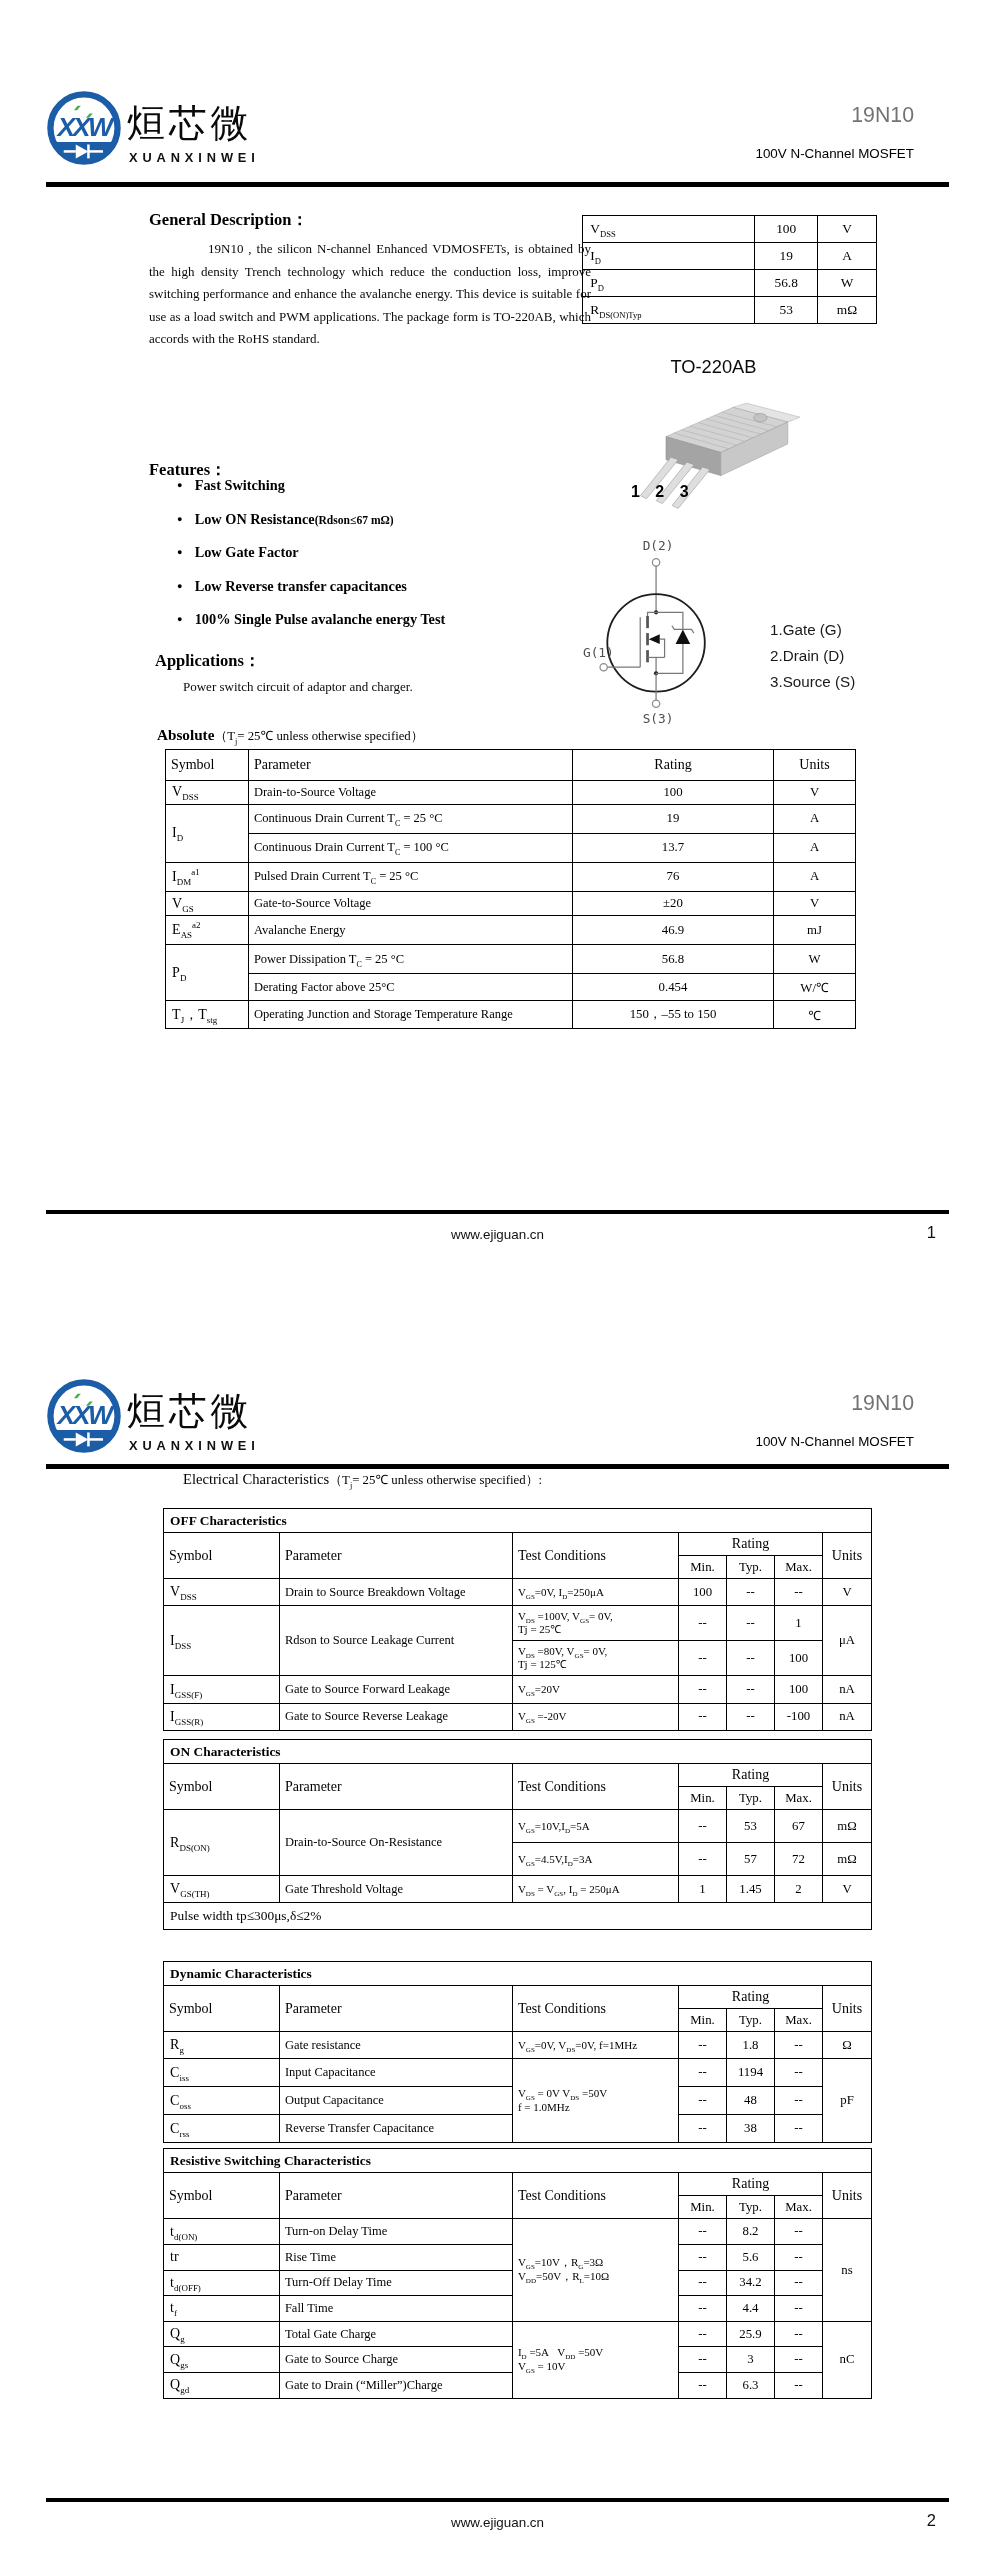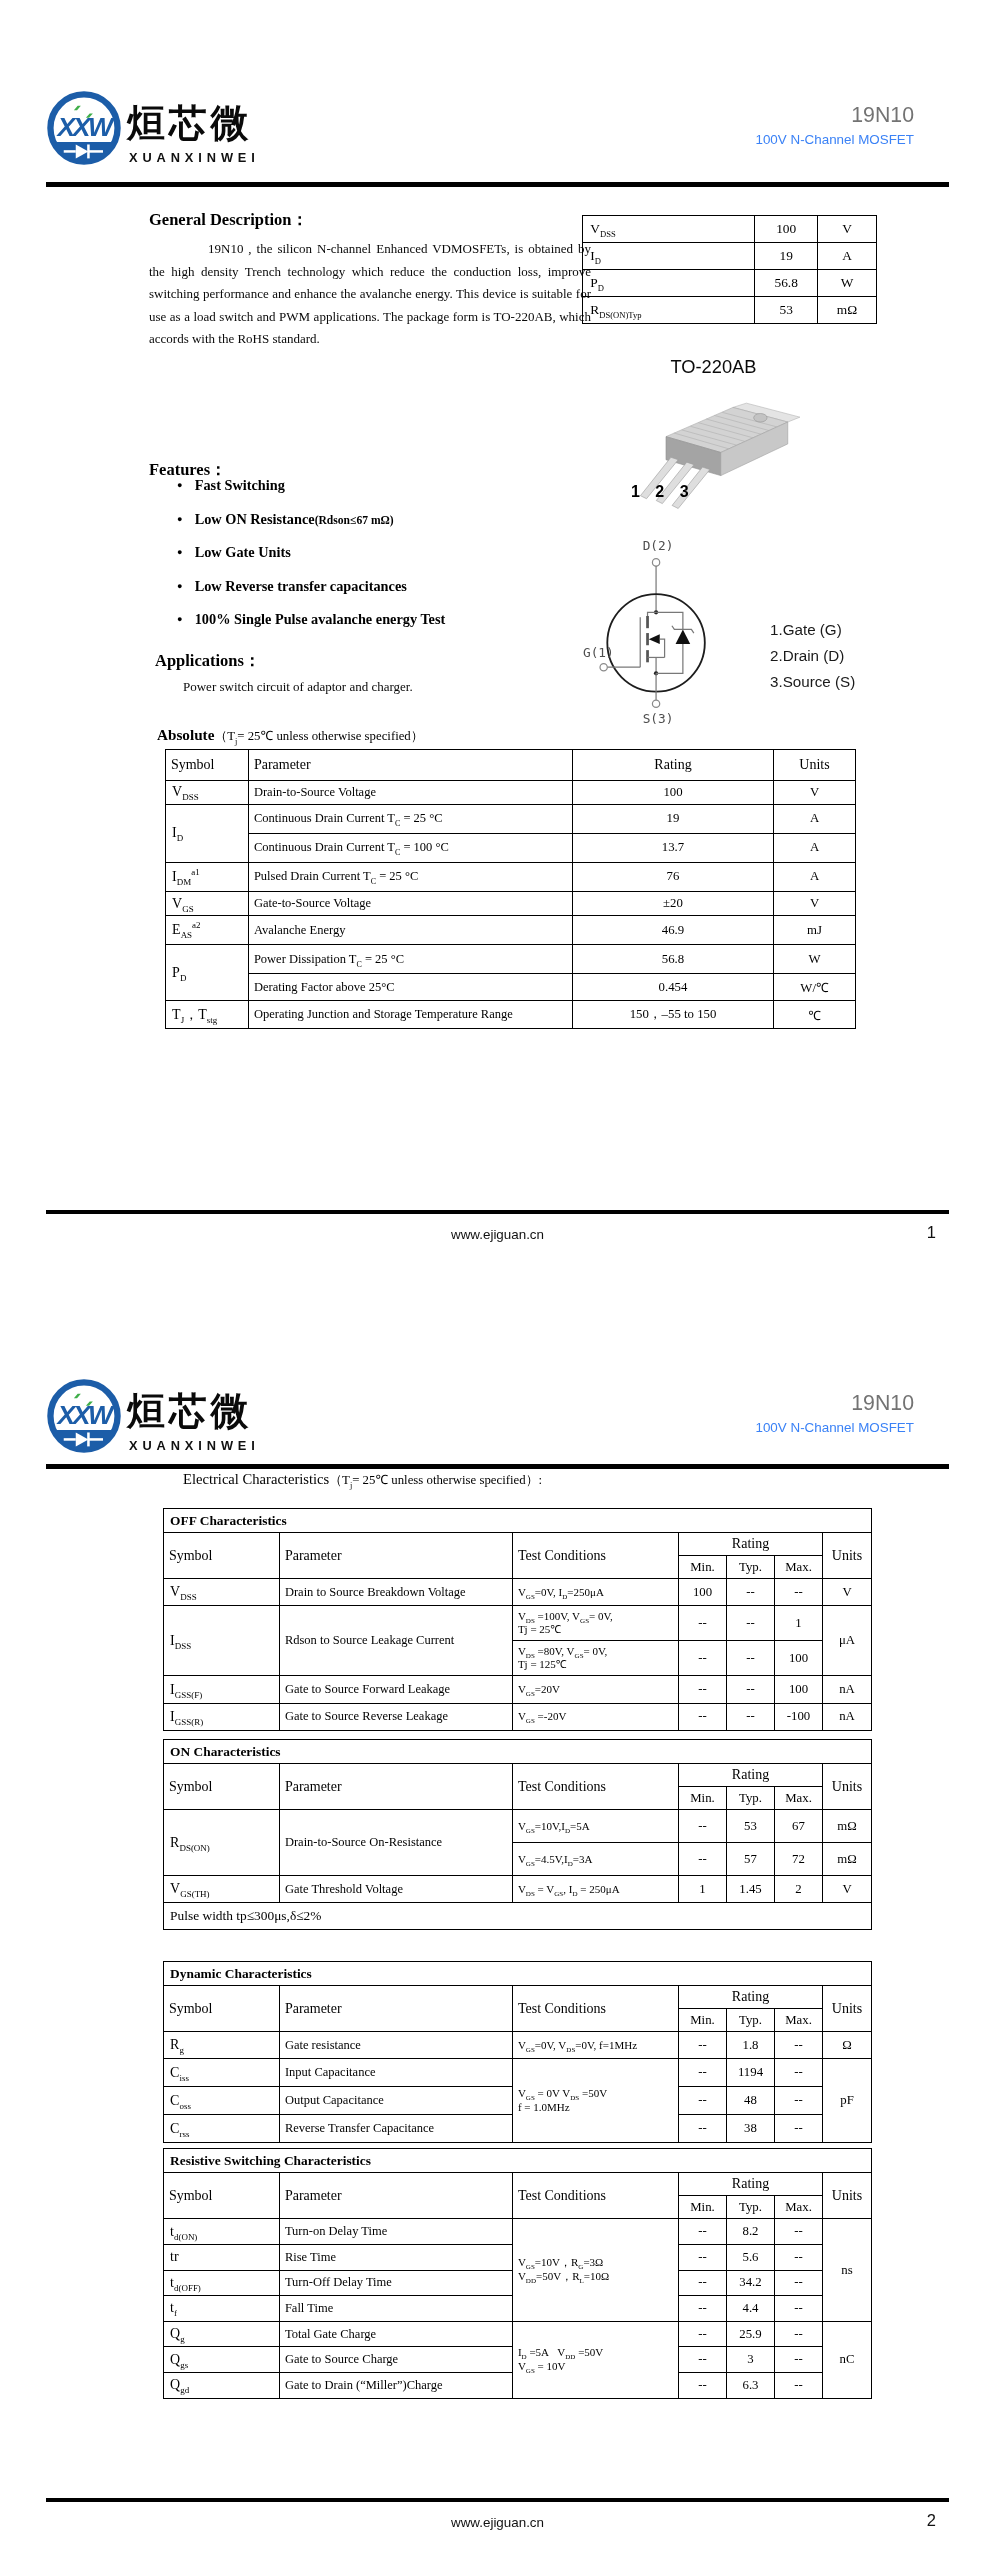--- a/index.html
+++ b/index.html
@@ -3,26 +3,26 @@
 <meta charset="utf-8">
 <style>
   html,body{margin:0;padding:0;background:#e8e8e8;}
   .canvas{position:relative;width:995px;height:2576px;background:#ffffff;margin:0 auto;
           font-family:"Liberation Serif",serif;color:#000;}
   .page{position:relative;width:995px;height:1288px;overflow:hidden;background:#fff;}
 
   
   .logo-box{position:absolute;left:46px;top:90px;width:76px;height:76px;}
   .brand-cn{position:absolute;left:127px;top:98px;font-family:"Liberation Sans",sans-serif;
-            font-weight:700;font-size:38px;letter-spacing:3.7px;color:#0a0a0a;}
+            font-weight:400;font-size:38px;letter-spacing:3.7px;color:#0a0a0a;}
   .brand-en{position:absolute;left:129px;top:150px;font-family:"Liberation Sans",sans-serif;
             font-weight:600;font-size:12.8px;letter-spacing:4.9px;color:#111;}
   .hdr-right{position:absolute;right:81px;top:104px;text-align:right;font-family:"Liberation Sans",sans-serif;}
   .part-no{font-size:21.3px;color:#737373;line-height:1.1;}
-  .part-sub{font-size:13.4px;color:#3b82f6;margin-top:5px;text-align:right;}
+  .part-sub{font-size:13.4px;color:#000000;margin-top:19px;text-align:right;}
   .hdr-rule{position:absolute;left:46px;top:182px;width:903px;height:4.9px;background:#000;}
 
   
   .ftr-rule{position:absolute;left:46px;top:1210px;width:903px;height:3.7px;background:#000;}
   .ftr-url{position:absolute;left:0;top:1227px;width:995px;text-align:center;
            font-family:"Liberation Sans",sans-serif;font-size:13.4px;color:#111;}
   .ftr-page{position:absolute;right:59px;top:1223px;font-family:"Liberation Sans",sans-serif;
             font-size:16.5px;color:#111;}
 
   
@@ -172,21 +172,21 @@
         <polygon points="126,130 138,134 86,198 76,193" fill="#dedede" stroke="#9c9c9c"></polygon>
         <polygon points="152,138 164,142 112,206 102,201" fill="#dedede" stroke="#9c9c9c"></polygon>
       </svg>
     </div>
     <div class="pkg-pins">1 2 3</div>
 
     <div class="sec-title" style="left:149px;top:459px;">Features：</div>
     <ul class="feat-list">
       <li>Fast Switching</li>
       <li>Low ON Resistance<span class="fnote">(Rdson≤67 mΩ)</span></li>
-      <li>Low Gate Units</li>
+      <li>Low Gate Factor</li>
       <li>Low Reverse transfer capacitances</li>
       <li>100% Single Pulse avalanche energy Test</li>
     </ul>
 
     <div class="sec-title" style="left:155px;top:650px;">Applications：</div>
     <div class="apps-body">Power switch circuit of adaptor and charger.</div>
 
     <div class="mos-box">
       <svg viewBox="0 0 260 320" width="159" height="195">
         <text x="104" y="20" class="pin-t">D(2)</text>

